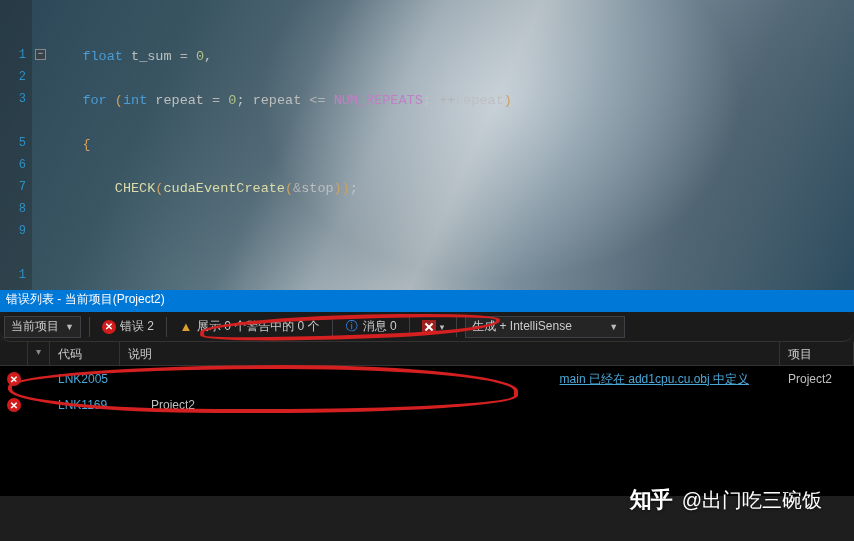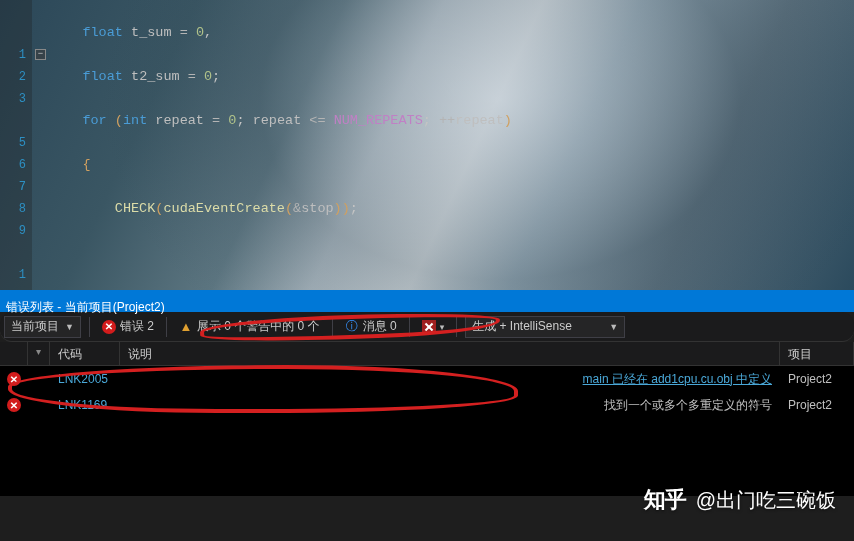--- a/index.html
+++ b/index.html
@@ -54,38 +54,39 @@
     font-size: 9px;
     line-height: 9px;
     text-align: center;
   }
   .code {
     flex: 1;
     line-height: 22px;
     font-size: 13.5px;
     white-space: pre;
     position: relative;
+    margin-top: 24px;
   }
   .code-line { height: 22px; }
   .kw { color: #4a9cd6; }
   .type { color: #4a9cd6; }
   .fn { color: #dcdca8; }
   .var { color: #bfbfbf; }
   .num { color: #b0c28a; }
   .op { color: #b4b4b4; }
   .paren { color: #d0a060; }
   .punct { color: #c4c4c4; }
   .const { color: #c080c5; }
 
   .panel-title {
     height: 22px;
     background: #0078d7;
     color: #fff;
     font-size: 12px;
-    padding: 9px 6px;
+    padding: 1px 6px;
     font-family: "Microsoft YaHei", sans-serif;
   }
   .toolbar {
     height: 30px;
     background: #1b1b1c;
     border-bottom: 1px solid #333;
     display: flex;
     align-items: center;
     font-family: "Microsoft YaHei", sans-serif;
     font-size: 12px;
@@ -158,39 +159,39 @@
     color: #4aa8d8;
   }
   .grid-row > div {
     padding: 0 8px;
   }
   .cell-ic { width: 28px; display: flex; align-items: center; justify-content: center; padding: 0 !important; }
   .cell-ic2 { width: 22px; }
   .cell-code { width: 70px; }
   .cell-desc { flex: 1; text-decoration: underline; text-align: right; }
   .cell-desc.nou { text-decoration: none; color: #c0c0c0; }
-  .cell-proj { width: 74px; color: #c0c0c0; text-decoration: none; }
+  .cell-proj { width: 74px; color: #c0c0c0; text-decoration: none; margin-left: 23px; }
   .err-circle {
     width: 14px; height: 14px; border-radius: 50%; background: #d21c1c;
     display: flex; align-items: center; justify-content: center; color: #fff; font-size: 10px; font-weight: bold;
   }
 
   .red-annot {
     position: absolute;
     border: 4px solid #d42020;
     border-radius: 50%;
     pointer-events: none;
     z-index: 50;
   }
   .ra1 { left: 8px; top: 365px; width: 510px; height: 48px; border-radius: 60% 50% 55% 45% / 50% 60% 40% 55%; }
   .ra2 { left: 200px; top: 315px; width: 300px; height: 24px; border-radius: 50% 60% 45% 55% / 55% 45% 60% 40%; transform: rotate(-2deg); }
 
   .watermark {
     position: absolute;
-    right: 18px;
+    right: 32px;
     bottom: 26px;
     color: #fff;
     font-family: "Microsoft YaHei", sans-serif;
     font-size: 20px;
     display: flex;
     align-items: center;
     gap: 10px;
     text-shadow: 0 1px 3px rgba(0,0,0,0.6);
   }
   .zhihu-logo {
@@ -217,21 +218,20 @@
     <div>9</div>
       <div></div>
       <div>1</div>
       <div></div>
   </div>
   <div class="fold-col">
     <div class="fold-mark" style="top:49px">−</div>
   </div>
   <div class="code">
 <div class="code-line">    <span class="type">float</span> <span class="var">t_sum</span> <span class="op">=</span> <span class="num">0</span><span class="punct">,</span></div>
-<div class="code-line">    <span class="type">float</span> <span class="var">t2_sum</span> <span class="op">=</span> <span class="num">0</span><span class="punct">;</span></div>
 <div class="code-line">    <span class="kw">for</span> <span class="paren">(</span><span class="type">int</span> <span class="var">repeat</span> <span class="op">=</span> <span class="num">0</span><span class="punct">;</span> <span class="var">repeat</span> <span class="op">&lt;=</span> <span class="const">NUM_REPEATS</span><span class="punct">;</span> <span class="op">++</span><span class="var">repeat</span><span class="paren">)</span></div>
 <div class="code-line">    <span class="paren">{</span></div>
 <div class="code-line">        <span class="fn">CHECK</span><span class="paren">(</span><span class="fn">cudaEventCreate</span><span class="paren">(</span><span class="op">&amp;</span><span class="var">stop</span><span class="paren">)</span><span class="paren">)</span><span class="punct">;</span></div>
 
 
 
 
 
 
 
@@ -291,21 +291,20 @@
     <div class="cell-code">LNK2005</div>
     <div class="cell-desc">main 已经在 add1cpu.cu.obj 中定义</div>
     <div class="cell-proj">Project2</div>
   </div>
   <div class="grid-row">
     <div class="cell-ic">
         <span class="err-circle">✕</span>
       </div>
     <div class="cell-ic2"></div>
     <div class="cell-code">LNK1169</div>
-    <div class="cell-desc nou">找到一个或多个多重定义的符号</div>
     <div class="cell-proj">Project2</div>
   </div>
 </div>
 
 <div class="red-annot ra1"></div>
 <div class="red-annot ra2"></div>
 
 <div class="watermark">
   <span class="zhihu-logo">知乎</span>
   <span>@出门吃三碗饭</span>

